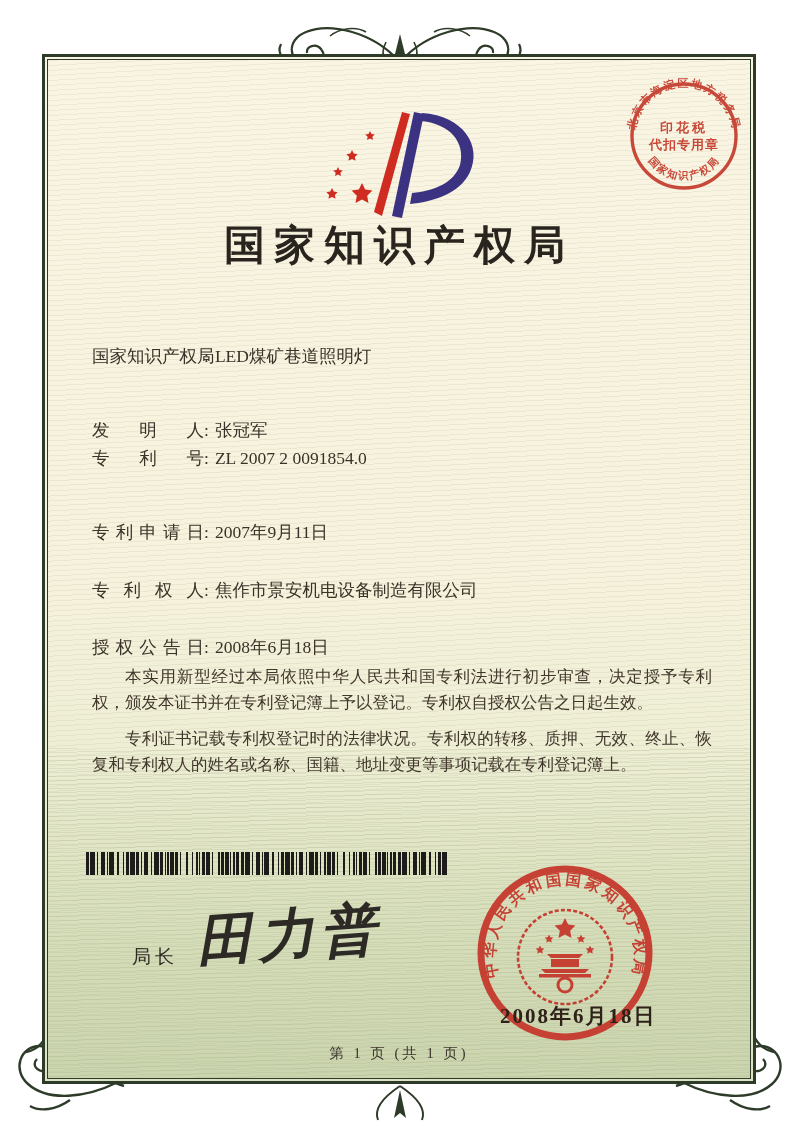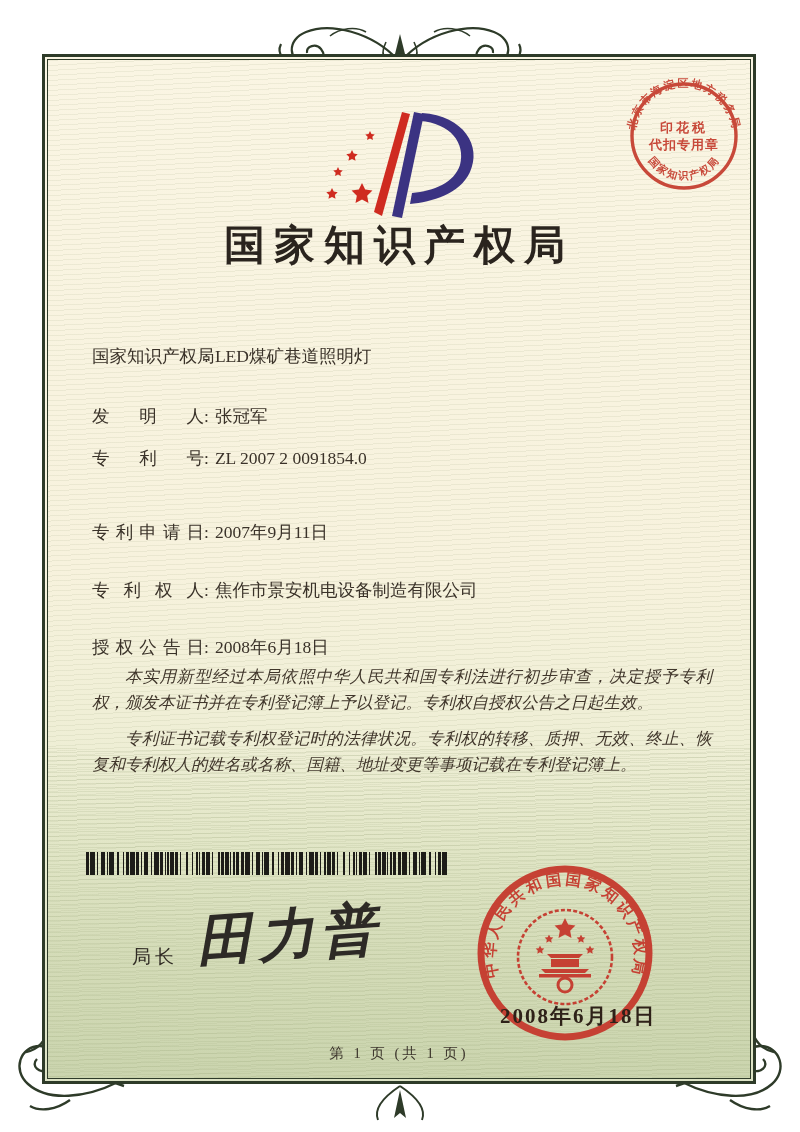--- a/index.html
+++ b/index.html
@@ -33,21 +33,21 @@
     position:absolute;left:0;top:158px;width:100%;text-align:center;
     font-size:41px;font-weight:bold;letter-spacing:9px;color:#2a241e;
   }
   .fields{position:absolute;left:44px;top:282px;width:620px;}
   .frow{position:absolute;left:0;font-size:17.5px;color:#3a3229;white-space:nowrap;}
   .frow .f-label{display:inline-block;width:112px;text-align:justify;text-align-last:justify;}
   .frow .f-colon{display:inline-block;margin-right:6px;}
   .paras{position:absolute;left:44px;top:604px;width:620px;}
   .paras p{
     margin:0 0 10px 0;font-size:16.5px;line-height:26px;text-indent:2em;
-    text-align:justify;color:#40362b;font-style:italic;
+    text-align:justify;color:#40362b;
   }
   
   .barcode{
     position:absolute;left:38px;top:792px;width:362px;height:23px;
     display:flex;flex-direction:row;overflow:hidden;
   }
   .barcode .bar{height:100%;background:#1d1c18;flex:0 0 auto;}
   .barcode .gap{height:100%;flex:0 0 auto;}
   
   .sig-title{position:absolute;left:84px;top:884px;font-size:19px;letter-spacing:4px;color:#2f2a23;}
@@ -136,21 +136,21 @@
         <textPath href="#taxBot" startOffset="50%" text-anchor="middle">国家知识产权局</textPath>
       </text>
       <text x="0" y="-4" text-anchor="middle" fill="#c43b2c" font-size="13" font-weight="bold" letter-spacing="3">印花税</text>
       <text x="0" y="13" text-anchor="middle" fill="#c43b2c" font-size="13" font-weight="bold" letter-spacing="1">代扣专用章</text>
     </svg>
 
     <div class="title">国家知识产权局</div>
 
     <div class="fields">
       <div class="frow" style="top:2px"><span class="f-label">国家知识产权局</span><span class="f-colon">:</span><span>LED煤矿巷道照明灯</span></div>
-      <div class="frow" style="top:62px"><span class="f-label">发明人</span><span class="f-colon">:</span><span>张冠军</span></div>
+      <div class="frow" style="top:76px"><span class="f-label">发明人</span><span class="f-colon">:</span><span>张冠军</span></div>
       <div class="frow" style="top:104px"><span class="f-label">专利号</span><span class="f-colon">:</span><span>ZL 2007 2 0091854.0</span></div>
       <div class="frow" style="top:178px"><span class="f-label">专利申请日</span><span class="f-colon">:</span><span>2007年9月11日</span></div>
       <div class="frow" style="top:236px"><span class="f-label">专利权人</span><span class="f-colon">:</span><span>焦作市景安机电设备制造有限公司</span></div>
       <div class="frow" style="top:293px"><span class="f-label">授权公告日</span><span class="f-colon">:</span><span>2008年6月18日</span></div>
     </div>
 
     <div class="paras">
       <p>本实用新型经过本局依照中华人民共和国专利法进行初步审查，决定授予专利权，颁发本证书并在专利登记簿上予以登记。专利权自授权公告之日起生效。</p>
       <p>专利证书记载专利权登记时的法律状况。专利权的转移、质押、无效、终止、恢复和专利权人的姓名或名称、国籍、地址变更等事项记载在专利登记簿上。</p>
     </div>

